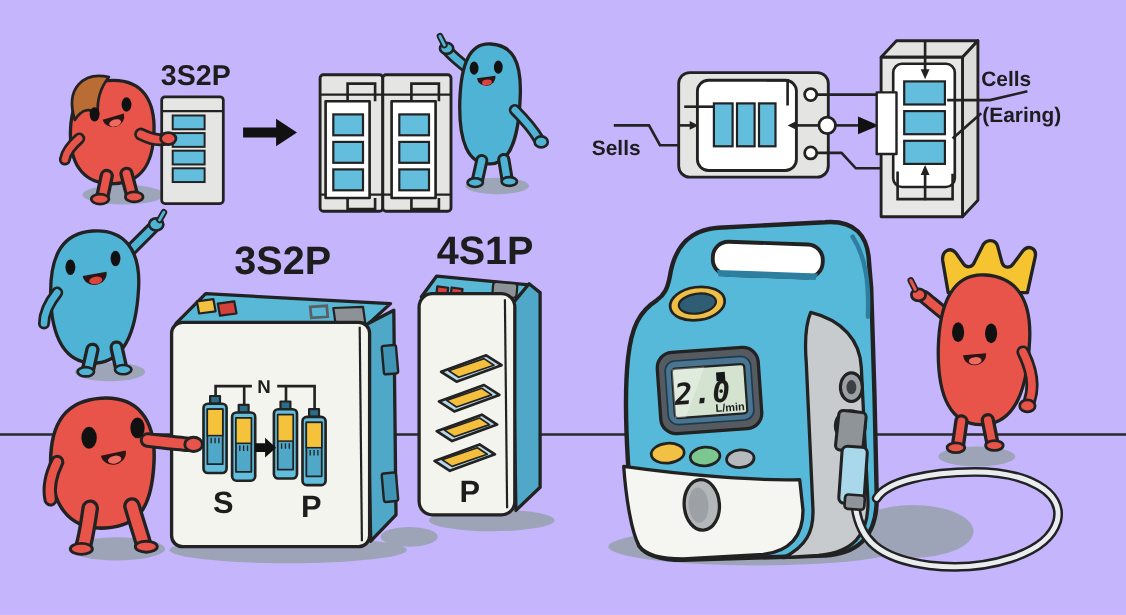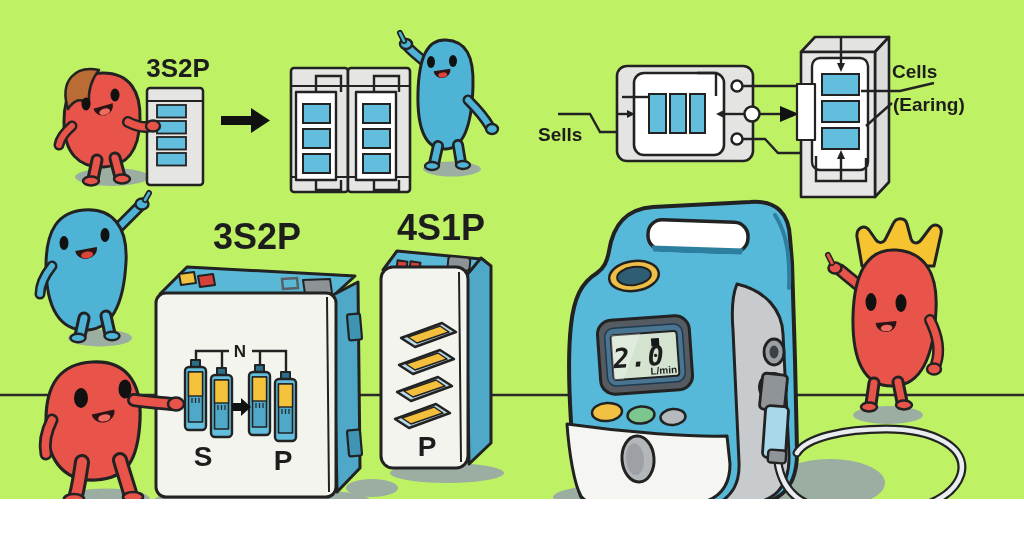--- a/index.html
+++ b/index.html
@@ -1,16 +1,16 @@
 <!DOCTYPE html>
 <html><head>
 <meta charset="utf-8">
 <style>
   html,body{margin:0;padding:0;background:#fff;}
-  #stage{position:relative;width:1024px;height:499px;background:#bef264;overflow:hidden;
+  #stage{position:relative;width:1024px;height:559px;background:#c4b5fd;overflow:hidden;
          font-family:"Liberation Sans",sans-serif;}
   svg{position:absolute;left:0;top:0;}
   text{font-family:"Liberation Sans",sans-serif;font-weight:bold;fill:#1d1d1d;}
   .lcd-txt{font-family:"DejaVu Sans Mono",monospace;font-style:italic;letter-spacing:1px;}
   .big-label{font-size:36px;}
   .med-label{font-size:26px;}
   .small-label{font-size:19px;}
   .sp-label{font-size:28px;}
   .n-label{font-size:17px;}
   .wire{fill:none;stroke:#222;stroke-width:2.4px;}

